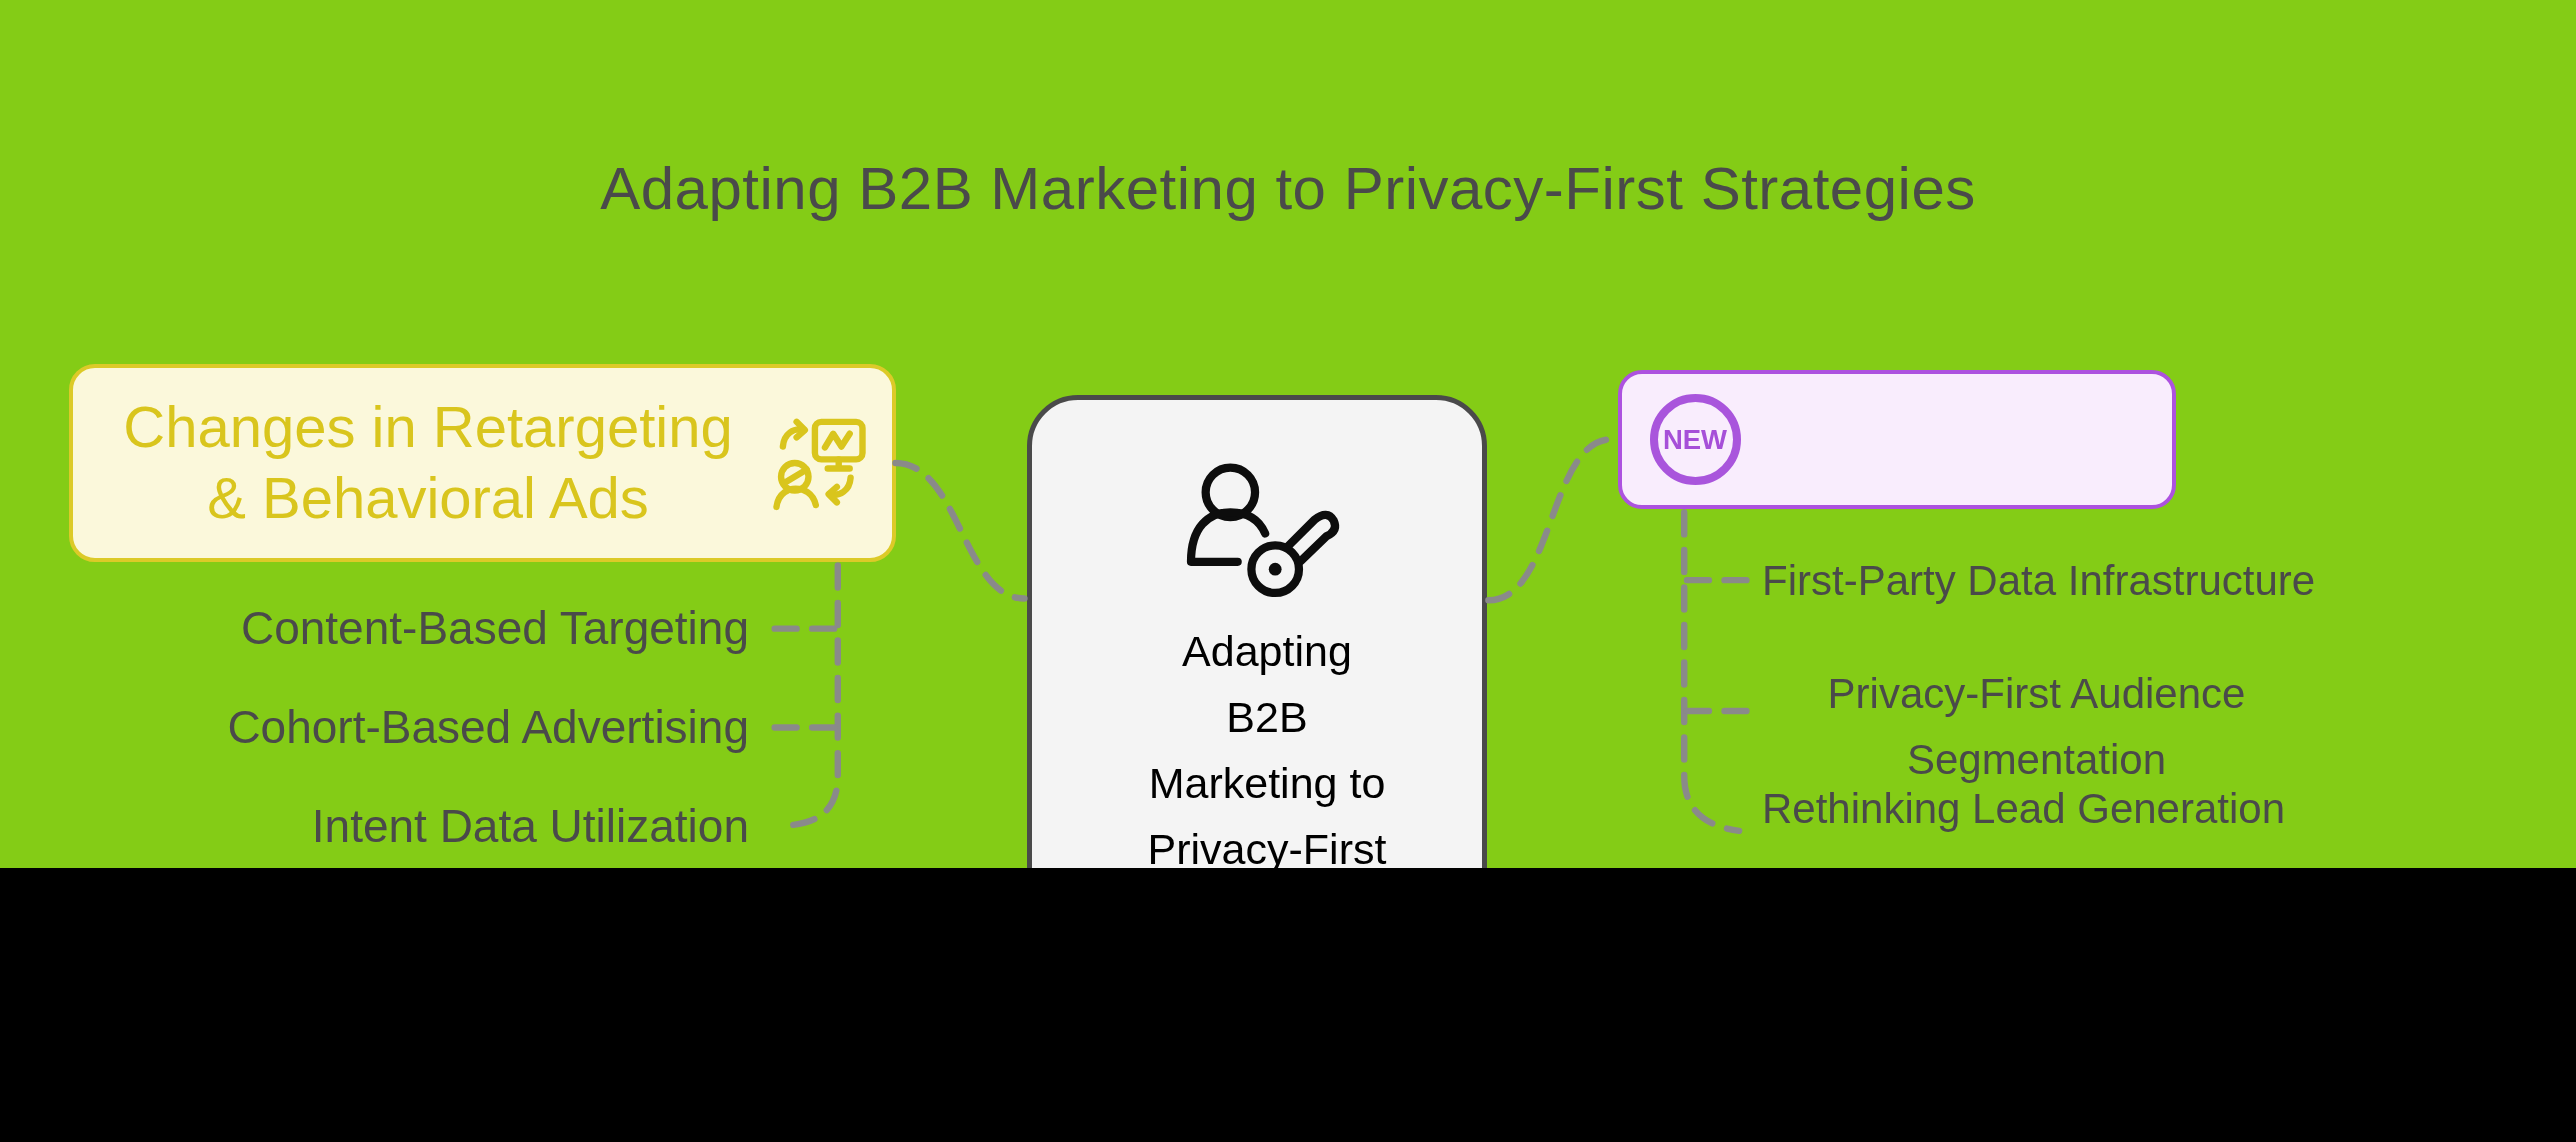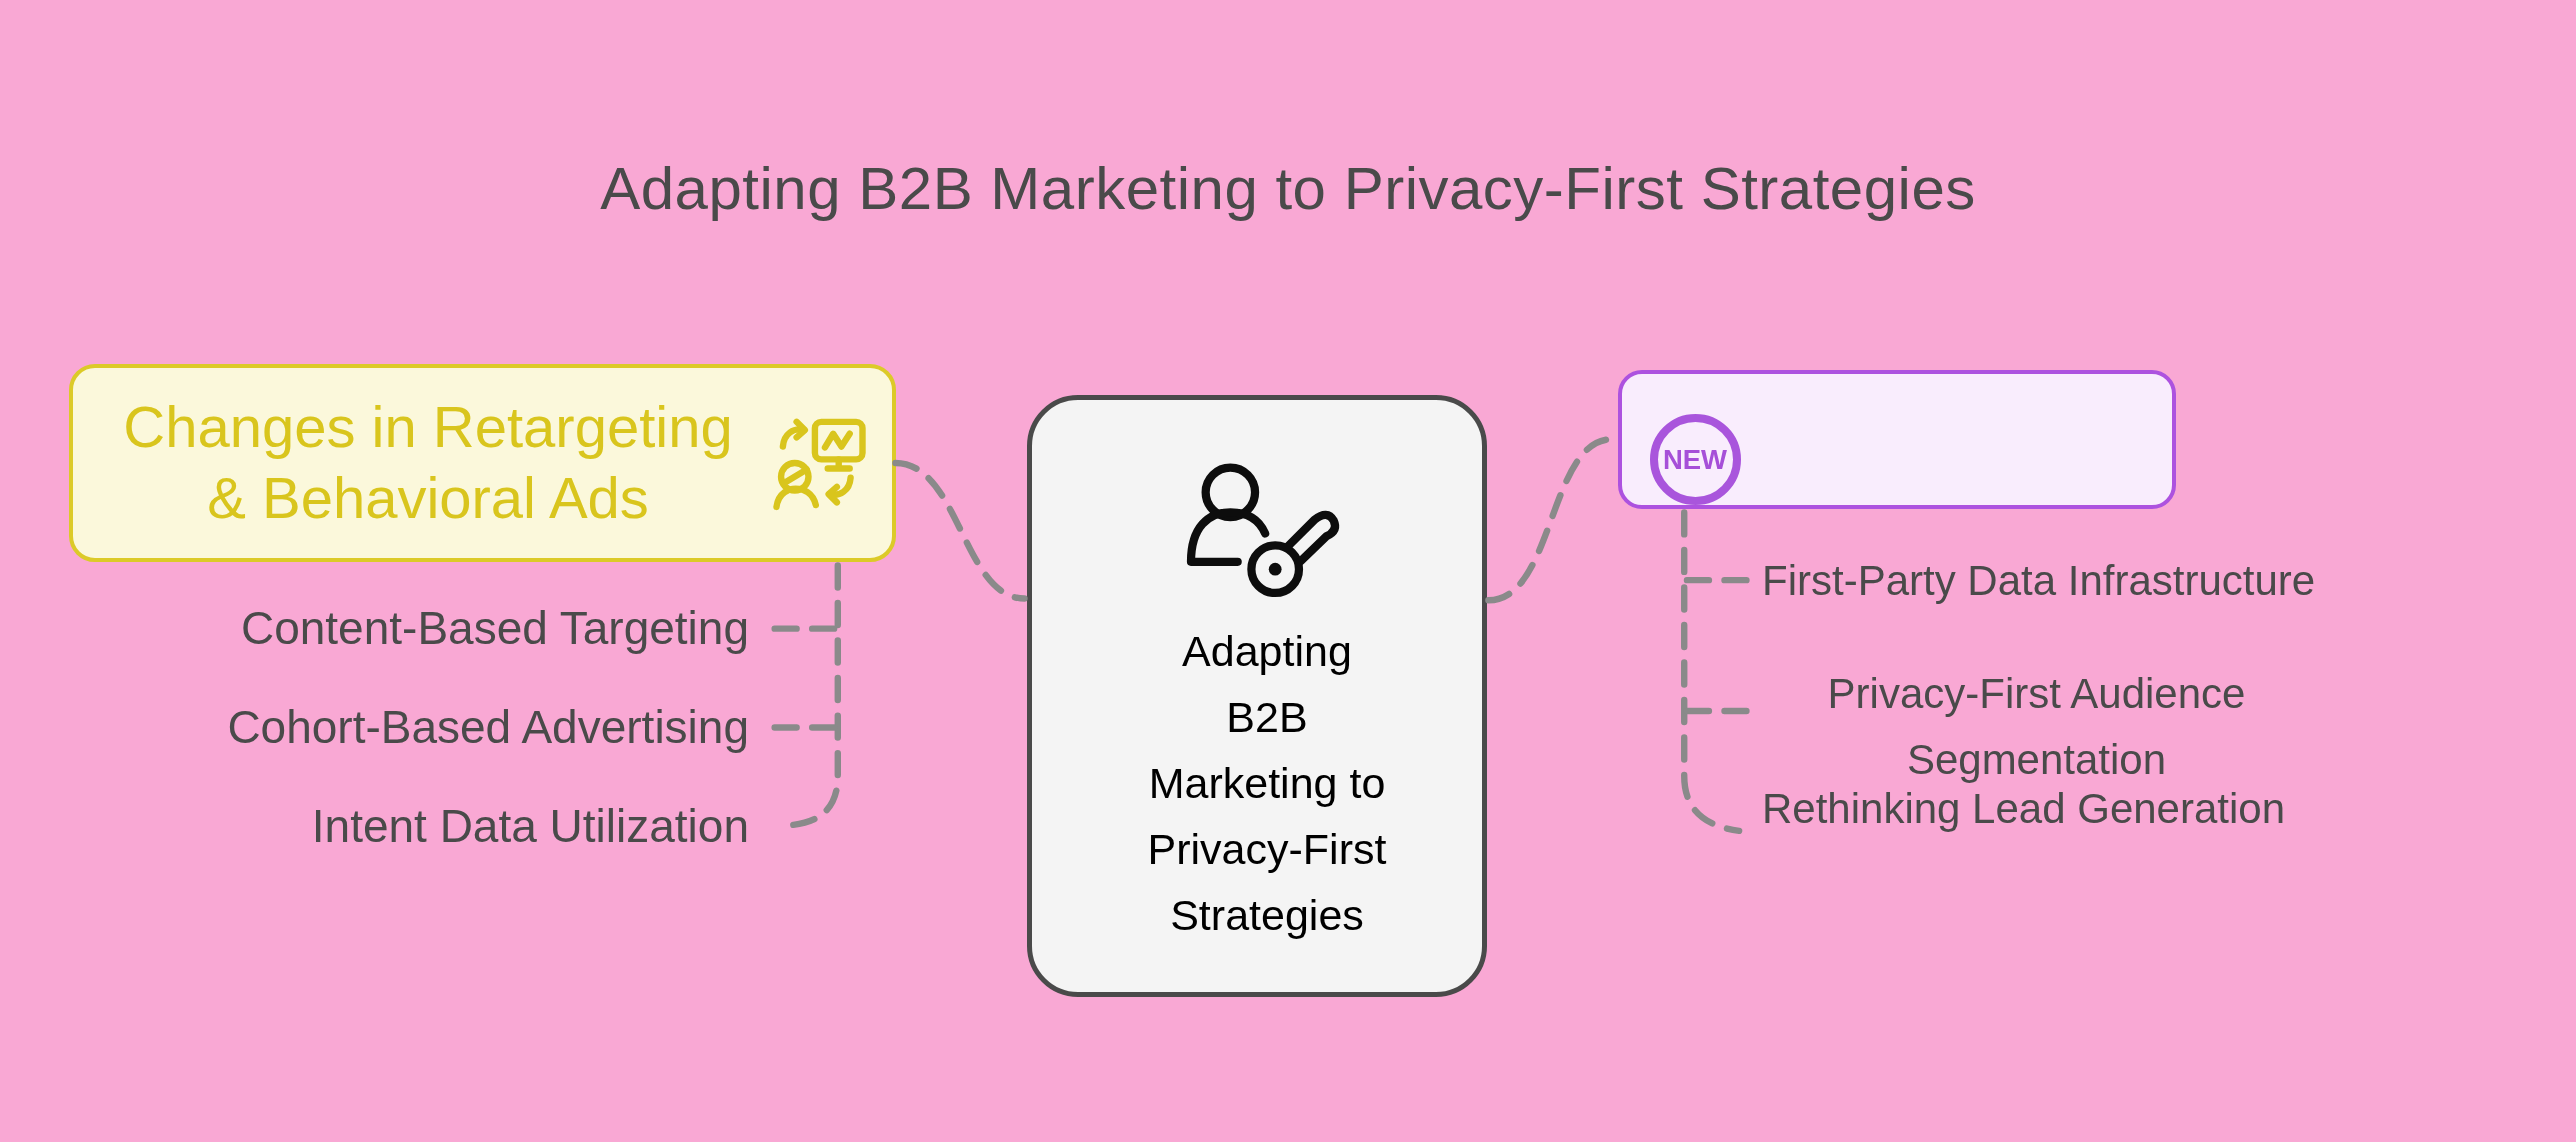--- a/index.html
+++ b/index.html
@@ -1,20 +1,20 @@
 <!DOCTYPE html>
 <html style="font-size:14.6px"><head>
 <meta charset="utf-8">
 <style>
   html, body { margin: 0; padding: 0; background: #000; }
   #canvas {
     position: relative;
     width: 2576px;
-    height: 1142px;
-    background: #f9a8d4;
+    height: 868px;
+    background: #84cc16;
     font-family: "Liberation Sans", sans-serif;
     overflow: hidden;
     text-decoration: underline;
   }
   .title {
     position: absolute;
     left: 0; top: 154px;
     width: 100%;
     text-align: center;
     font-size: 60px;
@@ -46,21 +46,21 @@
   
   .topic-box-right {
     position: absolute;
     left: 1618px; top: 370px;
     width: 558px; height: 139px;
     box-sizing: border-box;
     background: #f9edfd;
     border: 4.6px solid #ad52df;
     border-radius: 24px;
     display: flex;
-    align-items: flex-end;
+    align-items: center;
     padding-left: 27.5px;
     gap: 24px;
   }
   .new-badge {
     width: 75px; height: 75px;
     border: 8.2px solid #a955dc;
     border-radius: 50%;
     display: flex;
     align-items: center;
     justify-content: center;

